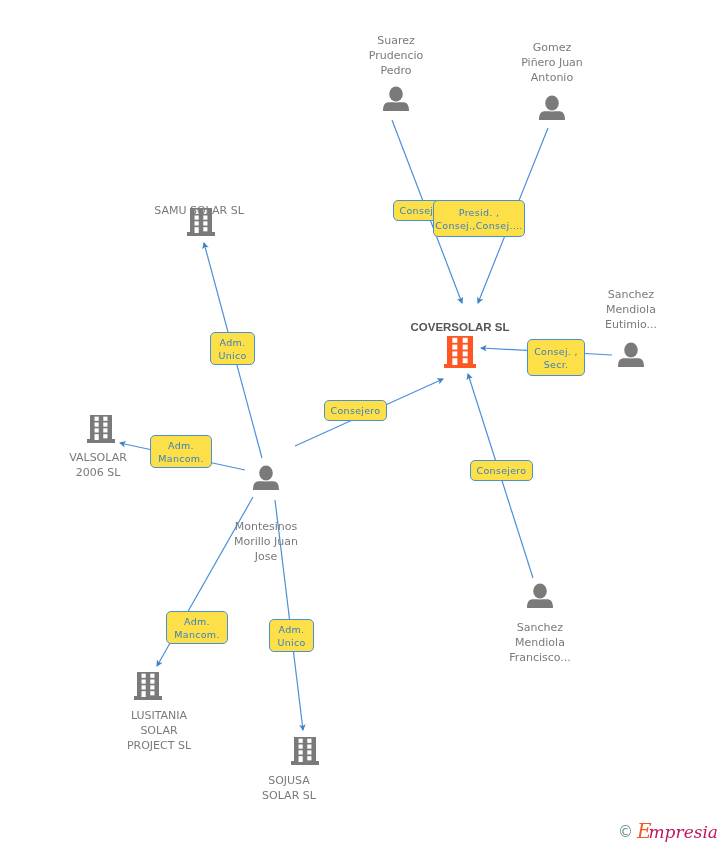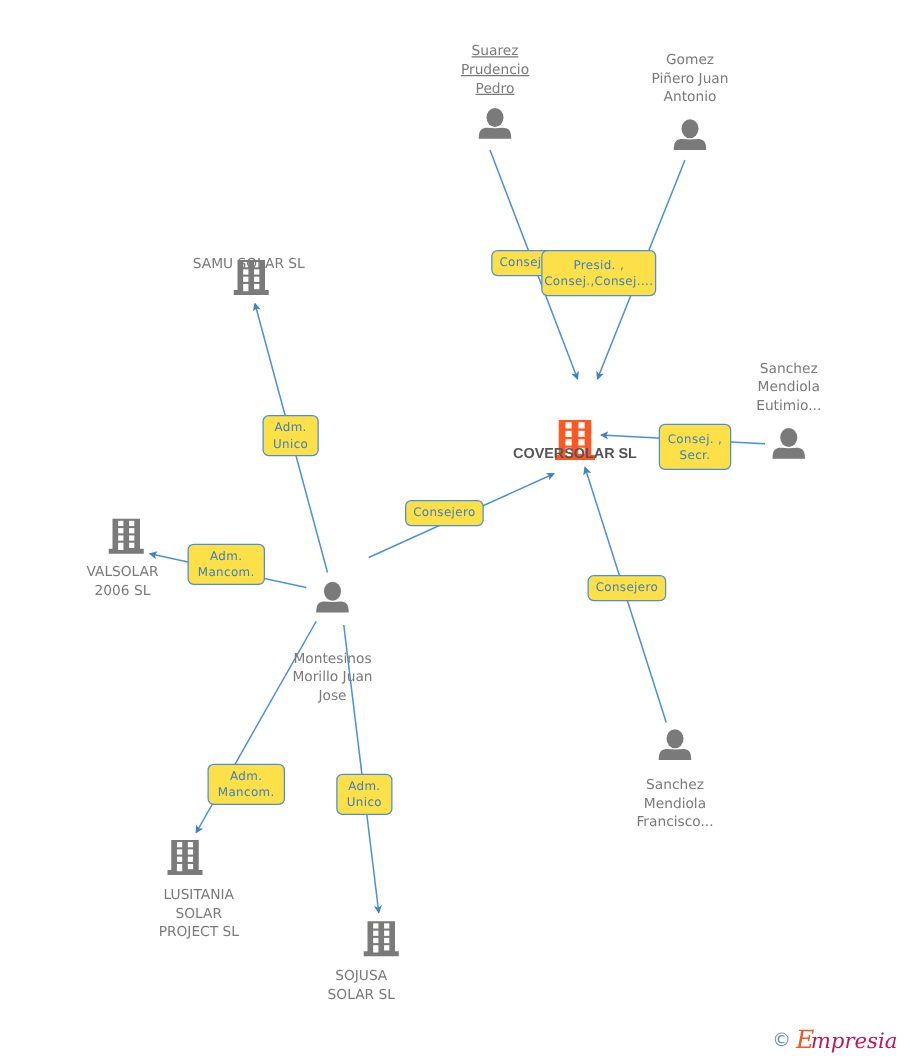--- a/index.html
+++ b/index.html
@@ -29,21 +29,20 @@
     line-height: 15px;
     font-family: "DejaVu Sans", sans-serif;
     white-space: pre-line;
     pointer-events: none;
   }
   .node-label.center-company {
     color: #555555;
     font-weight: bold;
     font-size: 11.5px;
     font-family: "Liberation Sans", sans-serif;
-    margin-top: 36px;
   }
   .edge-label {
     position: absolute;
     border: 1px solid #4a90d9;
     border-radius: 5px;
     background: #fde047;
     color: #3a7fc4;
     font-size: 9.5px;
     line-height: 13px;
     text-align: center;
@@ -181,21 +180,21 @@
         <rect x="298.53333333333336" y="750.3199999999999" width="4.2" height="4.2" fill="#ffffff"></rect>
         <rect x="307.2666666666667" y="750.3199999999999" width="4.2" height="4.2" fill="#ffffff"></rect>
         <rect x="298.53333333333336" y="756.16" width="4.2" height="5.84" fill="#ffffff"></rect>
         <rect x="307.2666666666667" y="756.16" width="4.2" height="4.2" fill="#ffffff"></rect>
       </g>
     </g>
 </svg>
 
 <div id="labels">
     <div class="node-label center-company" style="left: 380px; top: 320px; width: 160px;">COVERSOLAR SL</div>
-    <div class="node-label" style="left: 316px; top: 33px; width: 160px; text-decoration: underline;">Suarez
+    <div class="node-label" style="left: 316px; top: 33px; width: 160px;">Suarez
 Prudencio
 Pedro</div>
     <div class="node-label" style="left: 472px; top: 40px; width: 160px;">Gomez
 Piñero Juan
 Antonio</div>
     <div class="node-label" style="left: 551px; top: 287px; width: 160px;">Sanchez
 Mendiola
 Eutimio...</div>
     <div class="node-label" style="left: 460px; top: 620px; width: 160px;">Sanchez
 Mendiola

